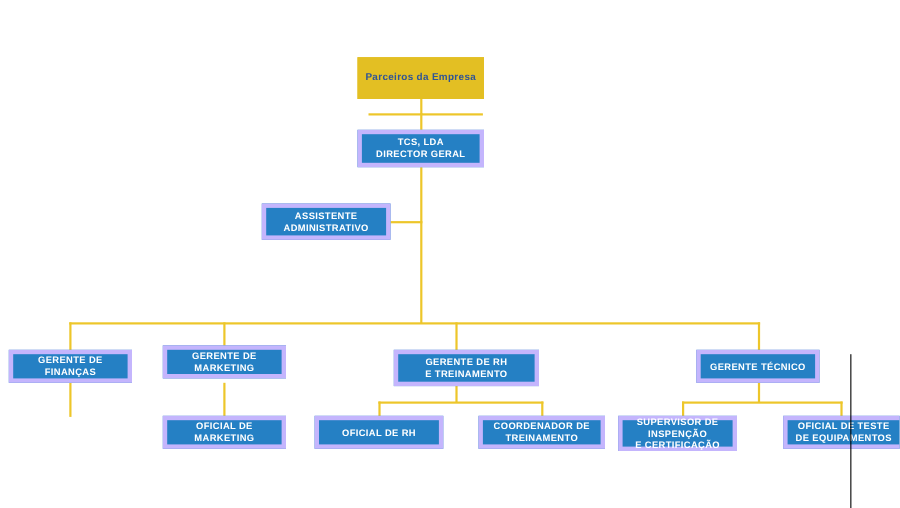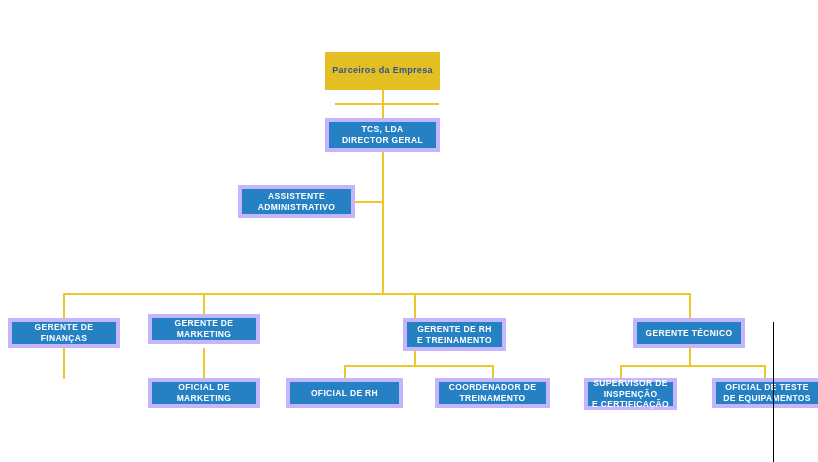--- a/index.html
+++ b/index.html
@@ -118,39 +118,39 @@
 
 
   <div class="node" style="left:148px; top:314px; width:112px; height:30px;">
     <span class="lbl">GERENTE DE MARKETING</span>
   </div>
 
   <div class="node" style="left:148px; top:378px; width:112px; height:30px;">
     <span class="lbl">OFICIAL DE MARKETING</span>
   </div>
 
-  <div class="node" style="left:358px; top:318px; width:103px; height:33px;margin-left:45px;">
+  <div class="node" style="left:358px; top:318px; width:132px; height:33px;">
     <span class="lbl">GERENTE DE RH
 E TREINAMENTO</span>
   </div>
 
   <div class="node" style="left:286px; top:378px; width:117px; height:30px;">
     <span class="lbl">OFICIAL DE RH</span>
   </div>
 
   <div class="node" style="left:633px; top:318px; width:112px; height:30px;">
     <span class="lbl">GERENTE TÉCNICO</span>
   </div>
 
   <div class="node" style="left:435px; top:378px; width:115px; height:30px;">
     <span class="lbl">COORDENADOR DE
 TREINAMENTO</span>
   </div>
 
-  <div class="node" style="left:584px; top:378px; width:93px; height:32px;">
+  <div class="node" style="left:562px; top:378px; width:108px; height:32px;">
     <span class="lbl">SUPERVISOR DE
 INSPENÇÃO
 E CERTIFICAÇÃO</span>
   </div>
 
   <div class="node" style="left:712px; top:378px; width:110px; height:30px;">
     <span class="lbl">OFICIAL DE TESTE
 DE EQUIPAMENTOS</span>
   </div>
 

